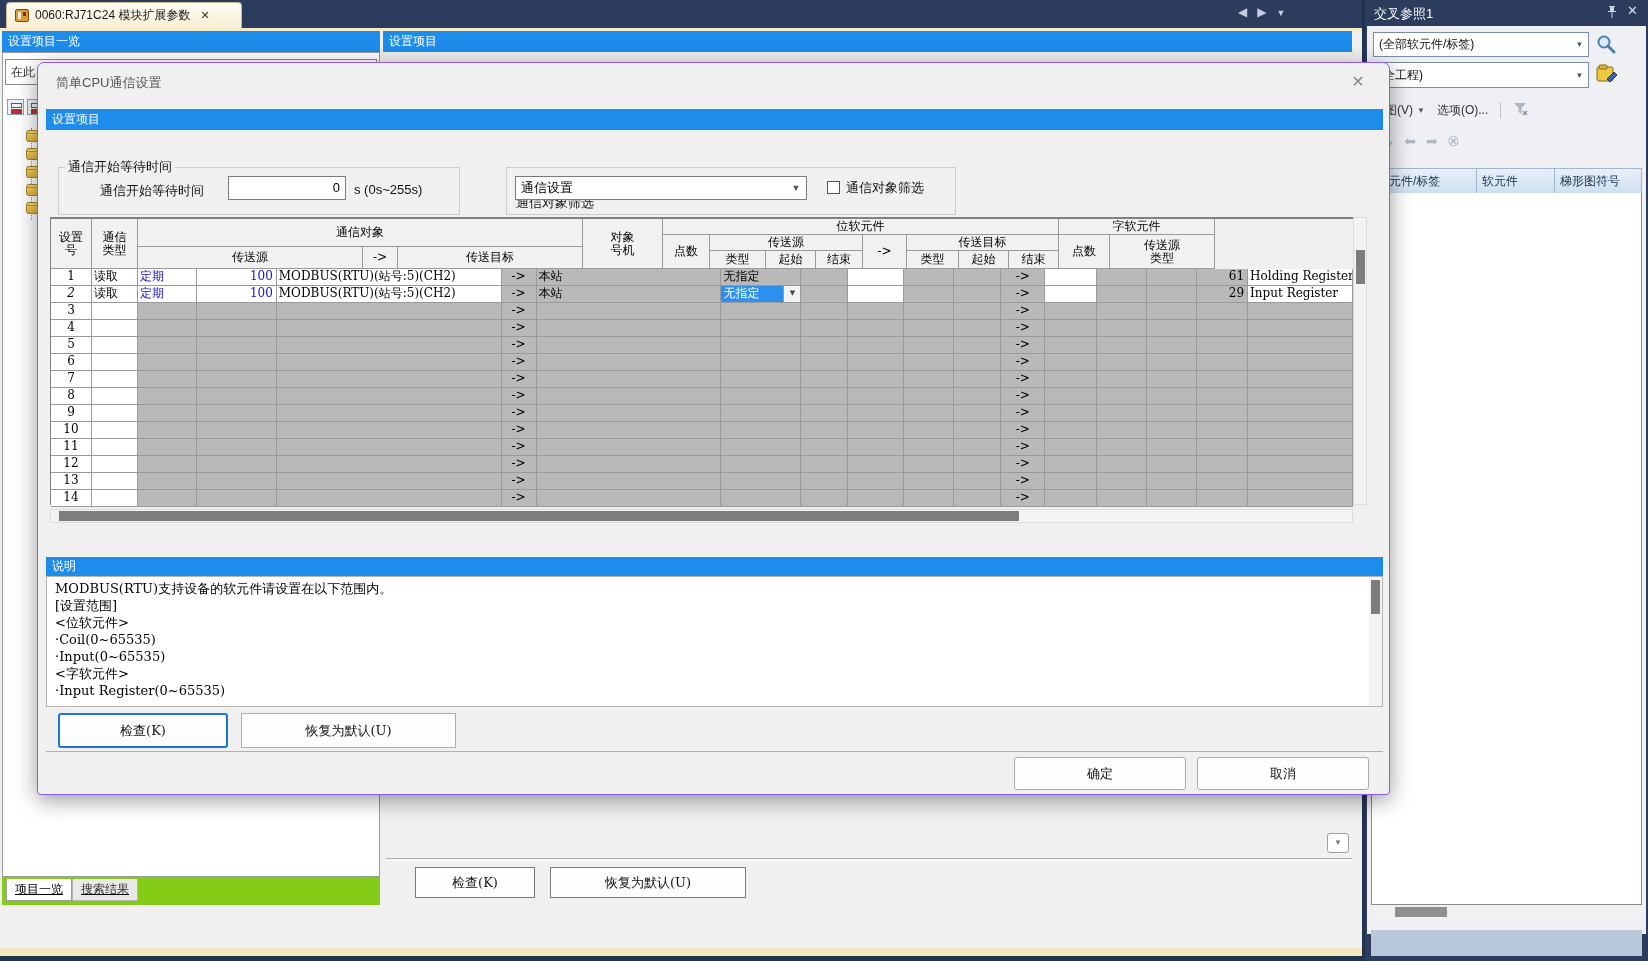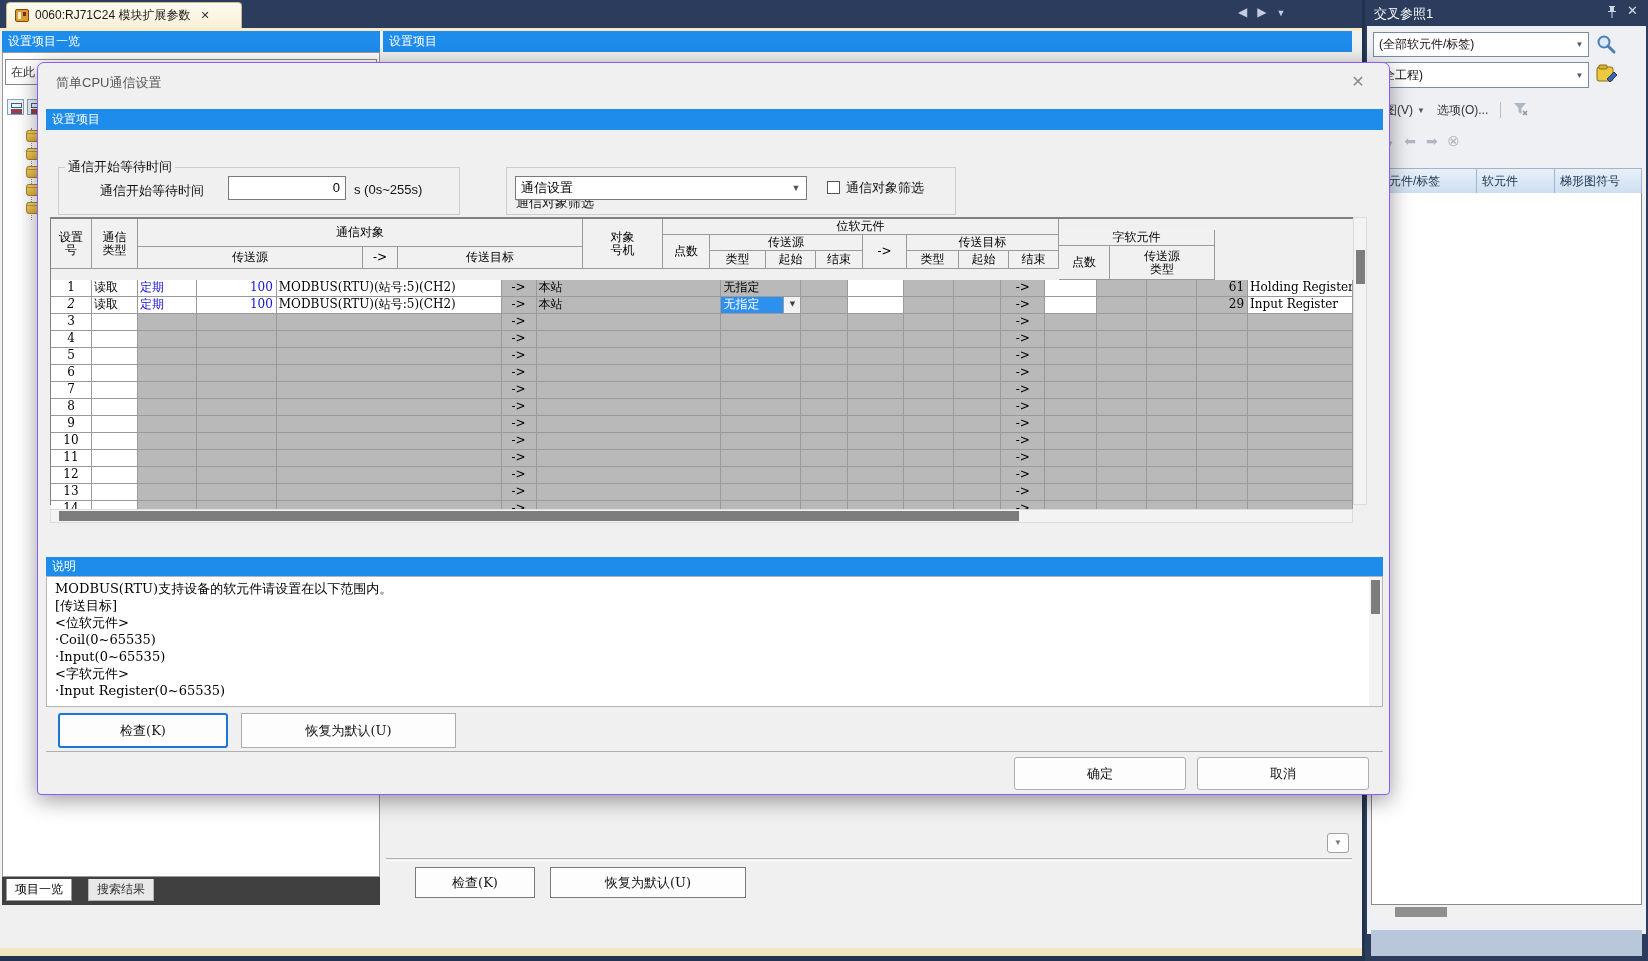--- a/index.html
+++ b/index.html
@@ -41,21 +41,21 @@
 
   
   .scrolldn-box { left:1327px; top:805px; width:22px; height:20px; background:#fdfdfd; border:1px solid #a0a0a0;
     border-radius:3px; text-align:center; font-size:8px; color:#777; line-height:18px; }
   .dbl-sep { left:386px; top:830px; width:966px; height:3px; border-top:1px solid #b0b0b0; border-bottom:1px solid #fff; }
   .win-btn { height:31px; background:#fdfdfd; border:1px solid #7a7a7a;
     font-family:"DejaVu Serif","Liberation Serif",serif; font-size:13px; color:#111;
     display:flex; align-items:center; justify-content:center; cursor:pointer; }
   #mw-check { left:415px; top:839px; width:120px; }
   #mw-restore { left:550px; top:839px; width:196px; }
-  #bottom-tabs { left:2px; top:849px; width:378px; height:28px; background:#404040; display:flex; padding:2px 0 0 4px; gap:16px; }
+  #bottom-tabs { left:2px; top:849px; width:378px; height:28px; background:#84cc16; display:flex; padding:2px 0 0 4px; gap:0;text-decoration:underline; }
   .btab { height:22px; padding:0 8px; font-size:12px; line-height:20px; cursor:pointer; }
   .btab.active { background:#fff; border:1px solid #9a9a9a; border-top:none; }
   .btab.idle { background:#e9e9e9; border:1px solid #b5b5b5; border-top:none; color:#333; }
   .cream-bottom { left:0; top:920px; width:1362px; height:8px; background:#f3e7c0; }
 
   
   #xref { left:1365px; top:0; width:283px; height:961px; background:#2b3c5c; }
   #xref-title { left:9px; top:5px; color:#fff; font-size:13px; }
   #xref-pin { left:240px; top:5px; }  #xref-close { left:262px; top:3px; color:#d6deea; font-size:13px; cursor:pointer; }
   #xref-body { left:2px; top:26px; width:279px; height:908px; background:#eef0f3; }
@@ -302,21 +302,21 @@
             <div style="width:152px;">
               <div class="hc" style="height:16px;">传送目标</div>
               <div class="hrowflex">
                 <div class="hc" style="width:52px;height:18px;">类型</div>
                 <div class="hc" style="width:50px;height:18px;">起始</div>
                 <div class="hc" style="width:50px;height:18px;">结束</div>
               </div>
             </div>
           </div>
         </div>
-        <div style="width:156px;margin-top:11px;">
+        <div style="width:156px;">
           <div class="hc" style="height:16px;">字软元件</div>
           <div class="hrowflex">
             <div class="hc" style="width:51px;height:34px;">点数</div>
             <div class="hc" style="width:105px;height:34px;">传送源
 类型</div>
           </div>
         </div>
       </div>
       <div id="table-body">
           <div class="trow">
@@ -607,21 +607,21 @@
     <div id="tbl-vscroll" class="abs">
       <div id="tbl-vthumb" class="abs"></div>
     </div>
     <div id="tbl-hscroll" class="abs">
       <div id="tbl-hthumb" class="abs"></div>
     </div>
 
     <div id="note-bar" class="abs">说明</div>
     <div id="note-box" class="abs">
         <div>MODBUS(RTU)支持设备的软元件请设置在以下范围内。</div>
-        <div>[传送目标]</div>
+        <div>[设置范围]</div>
         <div>&lt;位软元件&gt;</div>
         <div>·Coil(0~65535)</div>
         <div>·Input(0~65535)</div>
         <div>&lt;字软元件&gt;</div>
         <div>·Input Register(0~65535)</div>
       </div>
     <div id="note-vscroll" class="abs">
       <div id="note-vthumb" class="abs"></div>
     </div>
 

